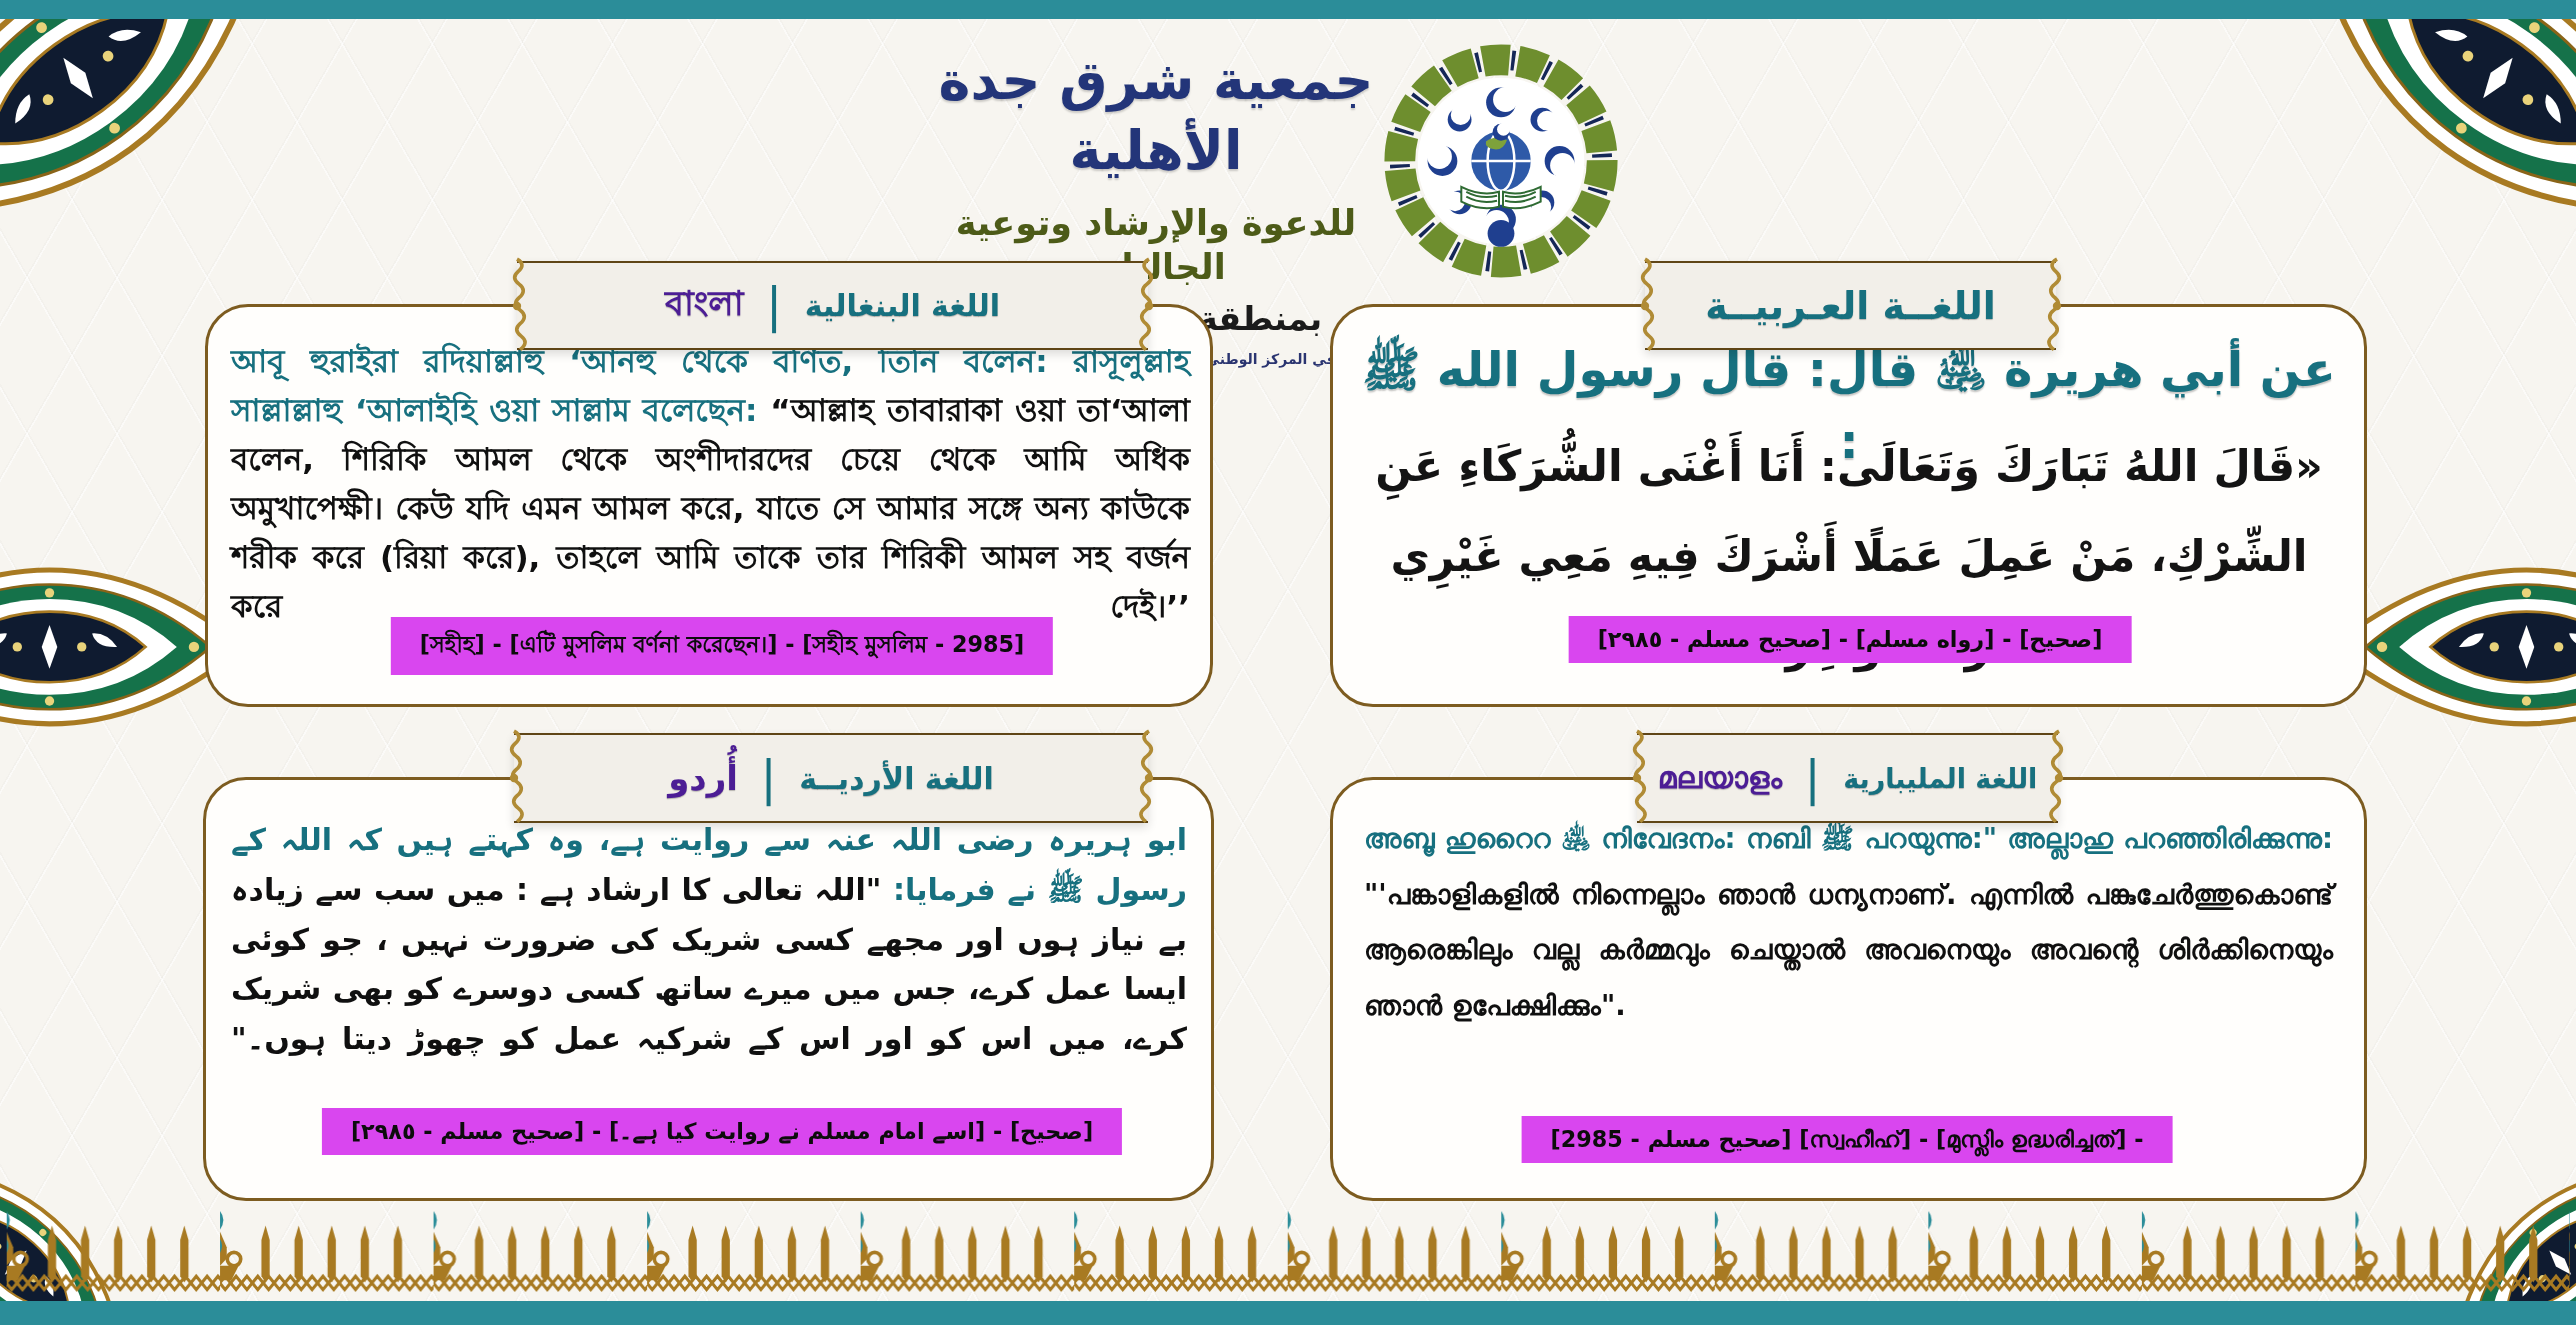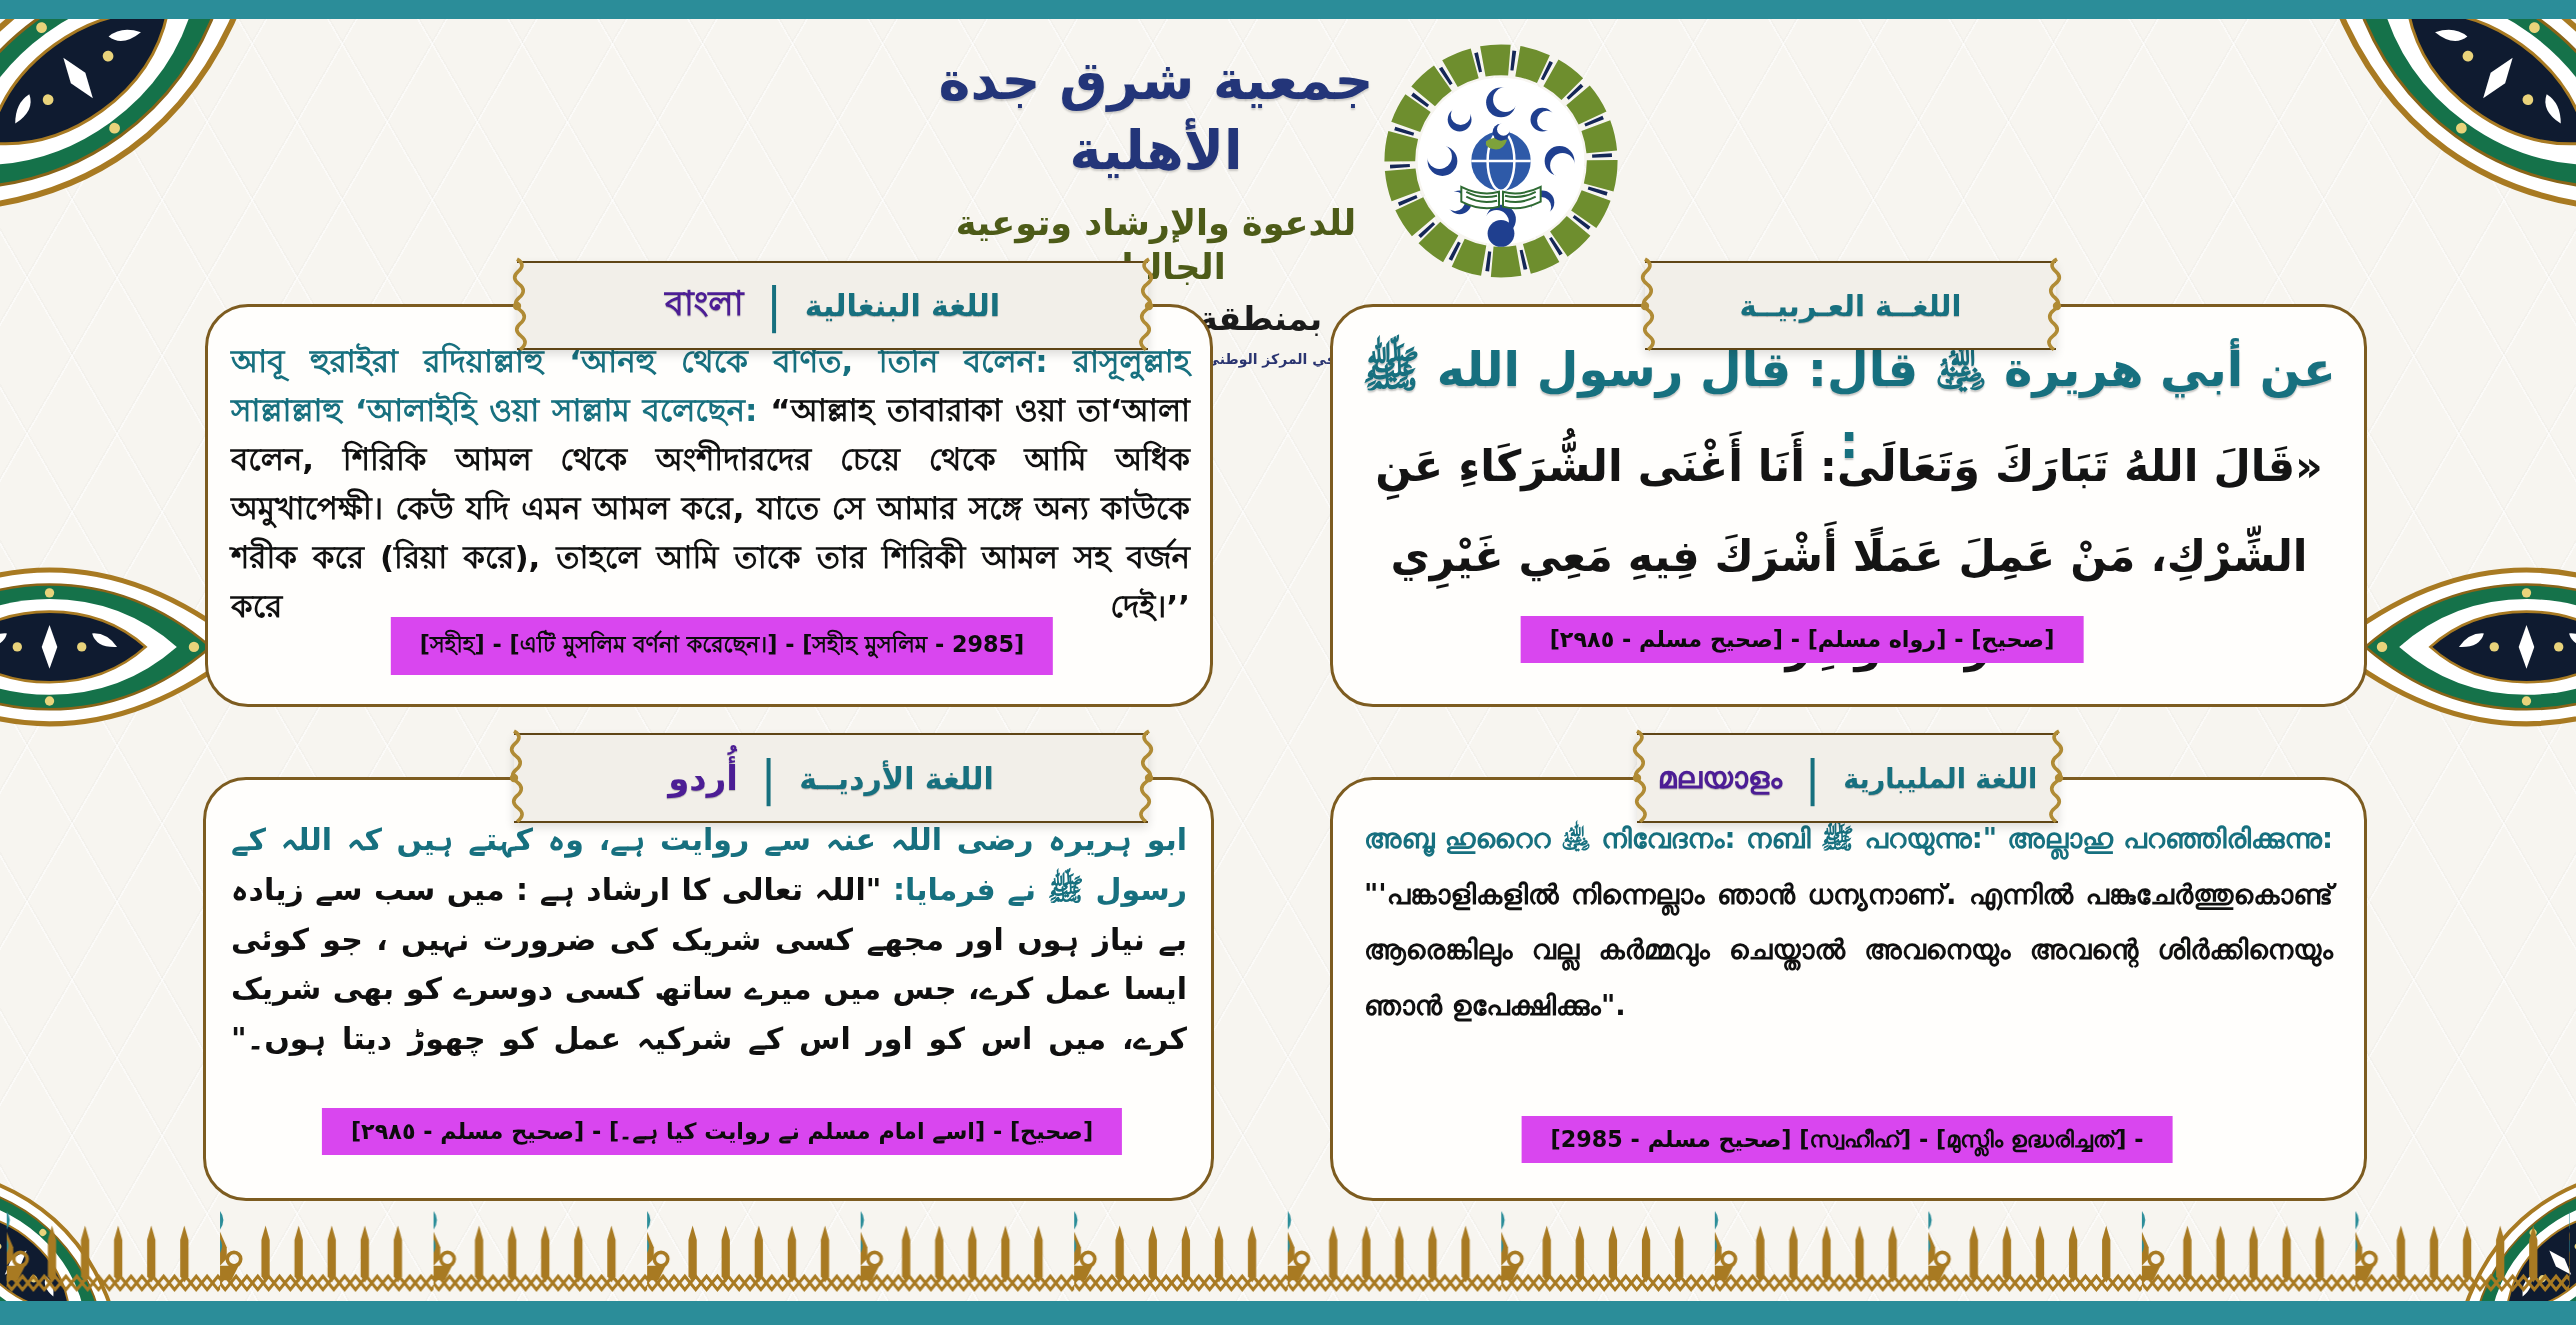--- a/index.html
+++ b/index.html
@@ -50,21 +50,21 @@
   .narr{color:#17707f;}
   .bn-text{left:231px;top:337px;width:959px;font-size:31px;line-height:1.58;text-align:justify;text-align-last:justify;}
   .ur-text{left:231px;top:815px;width:956px;font-size:30px;line-height:1.66;text-align:justify;text-align-last:justify;direction:rtl;}
   .ml-text{left:1364px;top:811px;width:969px;font-size:27.5px;line-height:2.02;text-align:justify;}
   .ar-narr{left:1362px;top:333px;width:974px;font-size:48px;line-height:1.5;text-align:center;direction:rtl;color:#17707f;font-weight:bold;text-shadow:0 1.6px 1.6px rgba(0,0,0,.22);}
   .ar-body{left:1362px;top:421px;width:974px;font-size:43px;line-height:2.1;text-align:center;direction:rtl;color:#141414;font-weight:bold;}
   
   .cite{position:absolute;background:#d946ef;color:#0c0c0c;font-weight:bold;font-size:22.3px;
         padding:10.4px 29px;white-space:nowrap;text-align:center;}
   .cite-bn{left:722px;top:617px;transform:translateX(-50%);}
-  .cite-ar{left:1802px;top:616px;transform:translateX(-50%);direction:rtl;}
+  .cite-ar{left:1850px;top:616px;transform:translateX(-50%);direction:rtl;}
   .cite-ur{left:722px;top:1108px;transform:translateX(-50%);direction:rtl;}
   .cite-ml{left:1847px;top:1116px;transform:translateX(-50%);}
 </style>
 </head>
 <body>
 
 <svg class="abs orn-layer" width="2576" height="1325" viewBox="0 0 4957 2550">
   <defs>
     <g id="medal">
       <path d="M-375,0 Q-190,-148 0,-148 Q190,-148 375,0 Q190,148 0,148 Q-190,148 -375,0 Z" fill="#ffffff" stroke="#a87a22" stroke-width="10"></path>
@@ -173,21 +173,21 @@
       <path d="M23,10 q18,10 2,24 q-14,12 2,24 q16,12 0,26 q-14,12 2,24 q16,12 0,26 q-14,12 2,24 q16,12 -2,26" fill="none" stroke="#b08b35" stroke-width="7"></path>
       <circle cx="23" cy="100" r="8" fill="#b08b35"></circle>
     </svg>
 </div>
 
 <div class="abs tab tab-ar">
   <svg class="scroll left" viewBox="0 0 46 200">
       <path d="M23,10 q18,10 2,24 q-14,12 2,24 q16,12 0,26 q-14,12 2,24 q16,12 0,26 q-14,12 2,24 q16,12 -2,26" fill="none" stroke="#b08b35" stroke-width="7"></path>
       <circle cx="23" cy="100" r="8" fill="#b08b35"></circle>
     </svg>
-  <span class="arlabel" style="font-size:29px;">اللغــة العـربيــة</span>
+  <span class="arlabel" style="font-size:38px;">اللغــة العـربيــة</span>
   <svg class="scroll right" viewBox="0 0 46 200">
       <path d="M23,10 q18,10 2,24 q-14,12 2,24 q16,12 0,26 q-14,12 2,24 q16,12 0,26 q-14,12 2,24 q16,12 -2,26" fill="none" stroke="#b08b35" stroke-width="7"></path>
       <circle cx="23" cy="100" r="8" fill="#b08b35"></circle>
     </svg>
 </div>
 
 <div class="abs tab tab-ur">
   <svg class="scroll left" viewBox="0 0 46 200">
       <path d="M23,10 q18,10 2,24 q-14,12 2,24 q16,12 0,26 q-14,12 2,24 q16,12 0,26 q-14,12 2,24 q16,12 -2,26" fill="none" stroke="#b08b35" stroke-width="7"></path>
       <circle cx="23" cy="100" r="8" fill="#b08b35"></circle>

